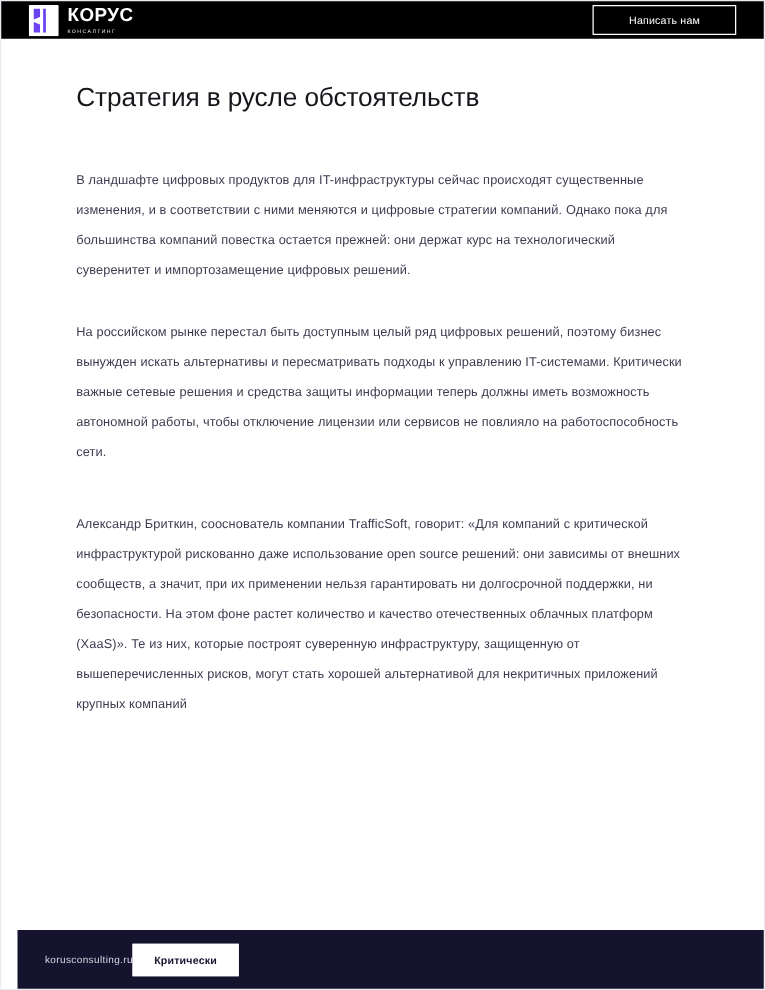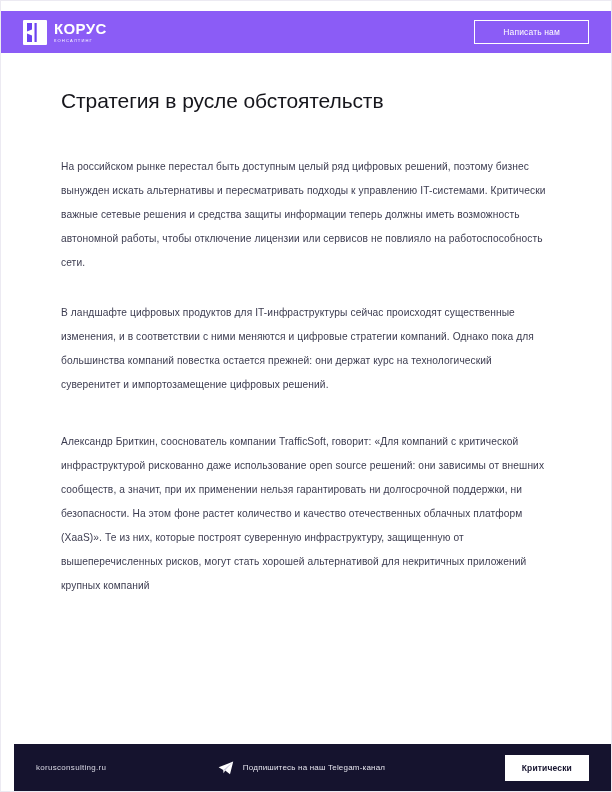--- a/index.html
+++ b/index.html
@@ -20,29 +20,28 @@
     position: relative;
     display: flex;
     flex-direction: column;
     background: #ffffff;
     box-sizing: border-box;
     border: 1px solid #eceaf2;
   }
 
   
   .header {
-    height: 42px;
-    background: #8b5cf6;
+    height: 30px;
+    background: #000000;
     display: flex;
     align-items: center;
     justify-content: space-between;
     padding: 0 22px 0 22px;
     box-sizing: border-box;
     flex: 0 0 auto;
-    margin-top: 10px;
   }
   .brand {
     display: flex;
     align-items: center;
     gap: 7px;
   }
   .brand-mark {
     width: 24px;
     height: 25px;
     position: relative;
@@ -184,33 +183,24 @@
         <span class="brand-name">КОРУС</span>
         <span class="brand-sub">КОНСАЛТИНГ</span>
       </span>
     </div>
     <button class="header-btn">Написать нам</button>
   </div>
 
   <div class="main">
     <h1 class="title">Стратегия в русле обстоятельств</h1>
     <div class="body-copy">
+      <p>В ландшафте цифровых продуктов для IT-инфраструктуры сейчас происходят существенные изменения, и в соответствии с ними меняются и цифровые стратегии компаний. Однако пока для большинства компаний повестка остается прежней: они держат курс на технологический суверенитет и импортозамещение цифровых решений.</p>
       <p>На российском рынке перестал быть доступным целый ряд цифровых решений, поэтому бизнес вынужден искать альтернативы и пересматривать подходы к управлению IT-системами. Критически важные сетевые решения и средства защиты информации теперь должны иметь возможность автономной работы, чтобы отключение лицензии или сервисов не повлияло на работоспособность сети.</p>
-      <p>В ландшафте цифровых продуктов для IT-инфраструктуры сейчас происходят существенные изменения, и в соответствии с ними меняются и цифровые стратегии компаний. Однако пока для большинства компаний повестка остается прежней: они держат курс на технологический суверенитет и импортозамещение цифровых решений.</p>
       <p>Александр Бриткин, сооснователь компании TrafficSoft, говорит: «Для компаний с критической инфраструктурой рискованно даже использование open source решений: они зависимы от внешних сообществ, а значит, при их применении нельзя гарантировать ни долгосрочной поддержки, ни безопасности. На этом фоне растет количество и качество отечественных облачных платформ (XaaS)». Те из них, которые построят суверенную инфраструктуру, защищенную от вышеперечисленных рисков, могут стать хорошей альтернативой для некритичных приложений крупных компаний</p>
     </div>
   </div>
 
   <div class="footer">
     <div class="footer-site">korusconsulting.ru</div>
-    <div class="footer-center">
-      <span class="tg-icon">
-        <svg width="16" height="14" viewBox="0 0 16 14" xmlns="http://www.w3.org/2000/svg">
-          <path d="M0.6 6.2 L15.2 0.6 L12.0 13.2 L7.2 9.6 L5.6 12.2 L5.2 8.9 Z" fill="#ffffff"></path>
-          <path d="M5.2 8.9 L15.2 0.6 L7.2 9.6 Z" fill="#cfcde0"></path>
-        </svg>
-      </span>
-      <span class="footer-tg-text">Подпишитесь на наш Telegam-канал</span>
-    </div>
     <button class="footer-btn">Критически</button>
   </div>
 
 </div>
 
 </body></html>

